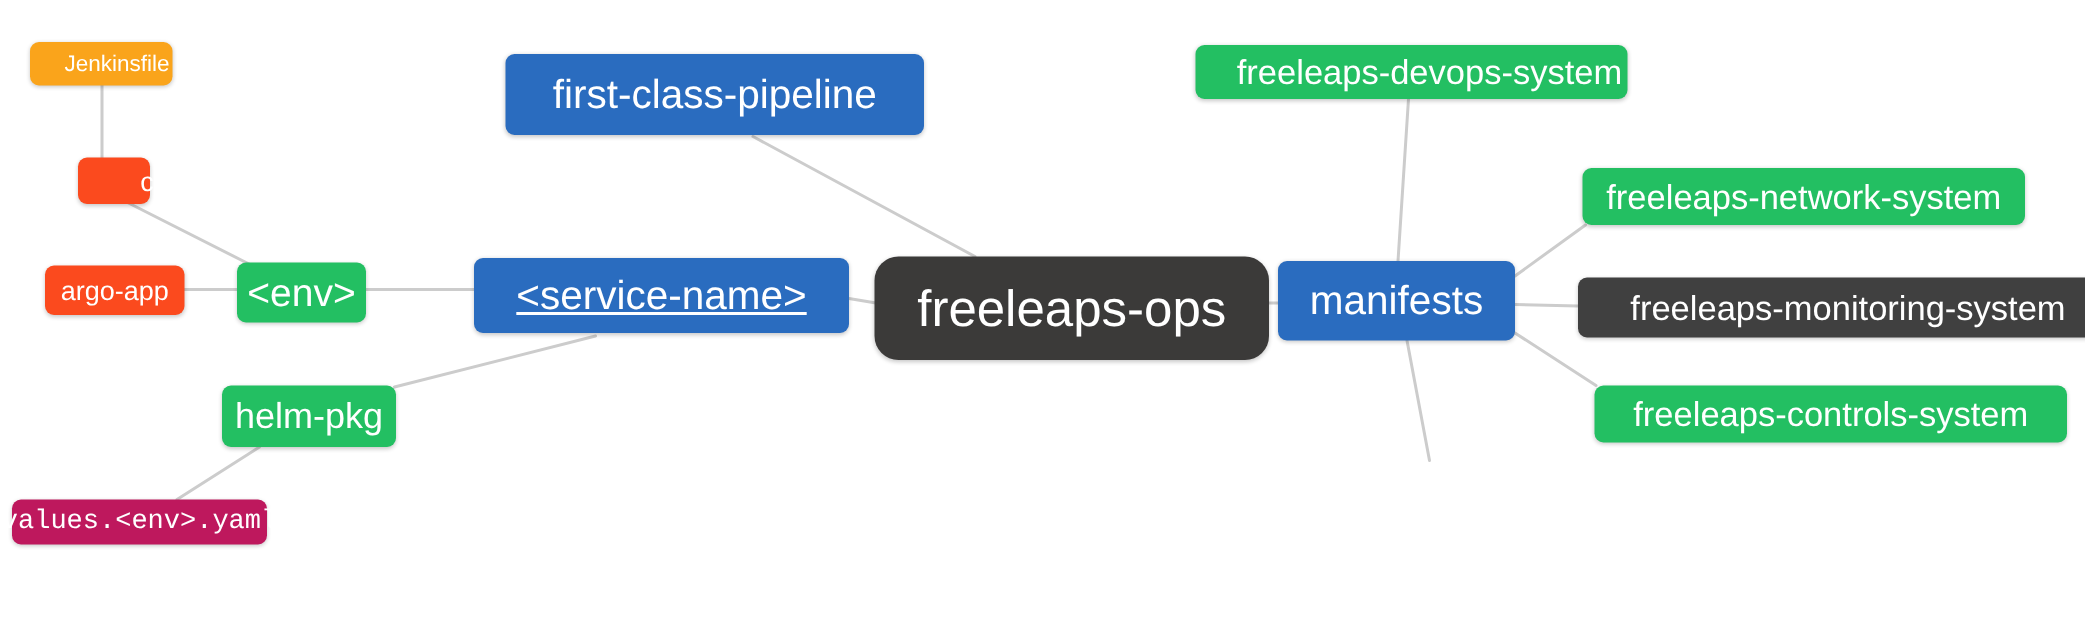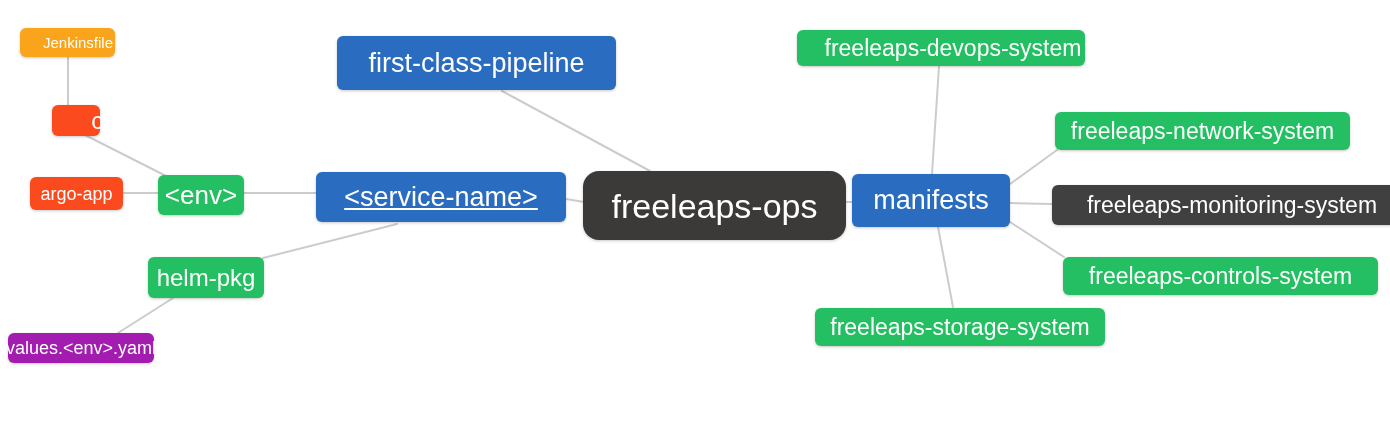--- a/index.html
+++ b/index.html
@@ -62,18 +62,17 @@
     <div class="node depth-0" style="left: 583px; top: 171px; width: 263px; height: 69px; background: rgb(59, 58, 57); font-size: 34px;">freeleaps-ops</div>
     <div class="node depth-1" style="left: 314px; top: 36px; width: 279px; height: 54px; background: rgb(42, 108, 191); font-size: 27px; margin-left: 23px;">first-class-pipeline</div>
     <div class="node depth-1" style="left: 316px; top: 172px; width: 250px; height: 50px; background: rgb(42, 108, 191); font-size: 27px; text-decoration: underline;">&lt;service-name&gt;</div>
     <div class="node depth-1" style="left: 852px; top: 174px; width: 158px; height: 53px; background: rgb(42, 108, 191); font-size: 27px;">manifests</div>
     <div class="node depth-2" style="left: 158px; top: 175px; width: 86px; height: 40px; background: rgb(35, 191, 98); font-size: 26px;">&lt;env&gt;</div>
     <div class="node depth-2" style="left: 148px; top: 257px; width: 116px; height: 41px; background: rgb(35, 191, 98); font-size: 24px;">helm-pkg</div>
     <div class="node depth-2" style="left: 797px; top: 30px; width: 288px; height: 36px; background: rgb(35, 191, 98); font-size: 23px; padding-left: 24px;">freeleaps-devops-system</div>
     <div class="node depth-2" style="left: 1055px; top: 112px; width: 295px; height: 38px; background: rgb(35, 191, 98); font-size: 23px;">freeleaps-network-system</div>
     <div class="node depth-2" style="left: 1052px; top: 185px; width: 360px; height: 40px; background: #404040; font-size: 23px;">freeleaps-monitoring-system</div>
     <div class="node depth-2" style="left: 1063px; top: 257px; width: 315px; height: 38px; background: rgb(35, 191, 98); font-size: 23px;">freeleaps-controls-system</div>
-    <div class="node depth-2" style="left: 815px; top: 308px; width: 290px; height: 38px; background: rgb(35, 191, 98); font-size: 23px;">freeleaps-storage-system</div>
-    <div class="node depth-3" style="left: 52px; top: 105px; width: 33px; height: 31px; background: rgb(251, 74, 30); font-size: 24px; padding-left: 48px;">ci</div>
+    <div class="node depth-3" style="left: 52px; top: 105px; width: 33px; height: 31px; background: rgb(251, 74, 30); font-size: 18px; padding-left: 48px;">ci</div>
     <div class="node depth-3" style="left: 30px; top: 177px; width: 93px; height: 33px; background: rgb(251, 74, 30); font-size: 18px;">argo-app</div>
-    <div class="node depth-3" style="left: 8px; top: 333px; width: 146px; height: 30px; background: #a21caf; font-size: 18px;">values.&lt;env&gt;.yaml</div>
+    <div class="node depth-3" style="left: 8px; top: 333px; width: 170px; height: 30px; background: #be185d; font-size: 18px; font-family: Liberation Mono, monospace;">values.&lt;env&gt;.yaml</div>
     <div class="node depth-4" style="left: 20px; top: 28px; width: 95px; height: 29px; background: rgb(250, 164, 27); font-size: 15px; padding-left: 21px;">Jenkinsfile</div>
   </div>
 
 </body></html>

